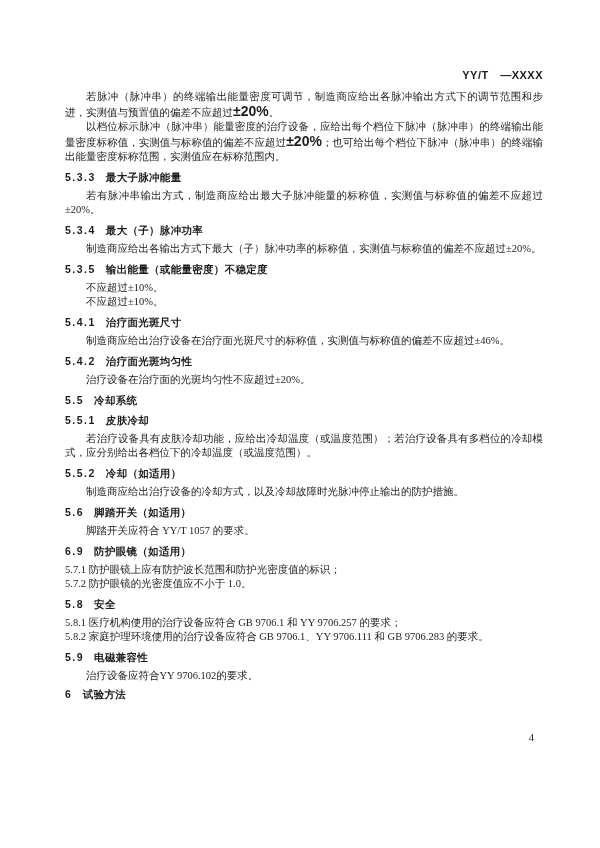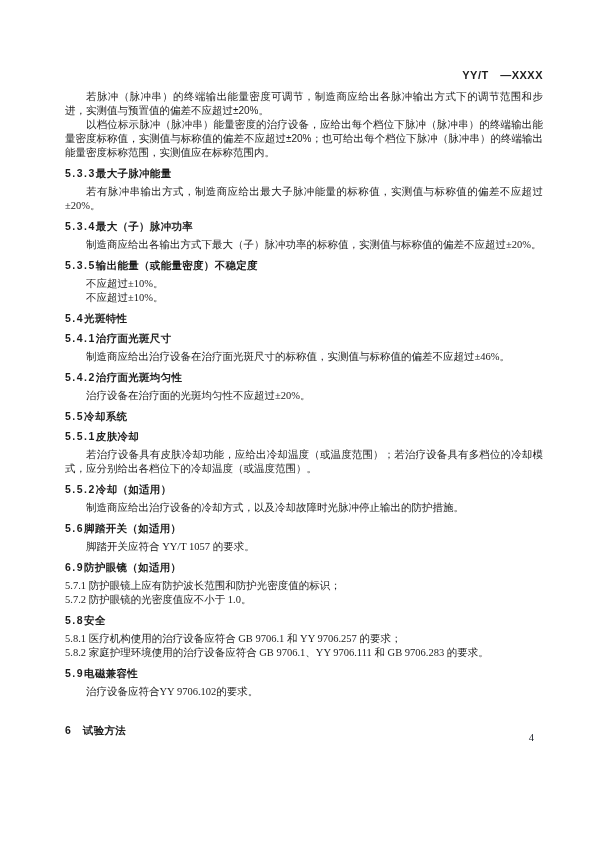--- a/index.html
+++ b/index.html
@@ -32,36 +32,37 @@
     left: 65px;
     width: 478px;
     font-size: 10.5px;
     line-height: 14px;
     text-align: justify;
   }
   .content p { margin: 0; }
   .block-para { text-indent: 2em; }
   .block-clause { text-indent: 0; }
   .run.bold {
-    font-weight: normal;
+    font-weight: bold;
     font-family: "Liberation Sans", "DejaVu Sans", sans-serif;
-    font-size: 10px;
+    font-size: 14px;
     margin-top: 20px;
   }
   .heading {
     font-family: "Liberation Sans", "DejaVu Sans", sans-serif;
     font-weight: bold;
     font-size: 10.5px;
     line-height: 14px;
     margin: 6px 0 5px 0;
     text-align: left;
   }
-  .heading.level-1 { margin-top: 24px; }
+  .heading.level-1 { margin-top: 4px; }
   .h-num {
     letter-spacing: 1.5px;
+    margin-right: 10px;
   }
   .heading.level-1 .h-num { margin-right: 12px; letter-spacing: 0; }
   .h-title { letter-spacing: 0.3px; text-align: right; }
   .page-number {
     position: absolute;
     right: 66px;
     bottom: 53px;
     font-family: "Liberation Serif", "DejaVu Serif", serif;
     font-size: 10.5px;
     color: #20242e;
@@ -76,21 +77,20 @@
   <div class="content">
       <p class="block-para"><span class="run">若脉冲（脉冲串）的终端输出能量密度可调节，制造商应给出各脉冲输出方式下的调节范围和步进，实测值与预置值的偏差不应超过</span><span class="run bold">±20%</span><span class="run">。</span></p>
       <p class="block-para"><span class="run">以档位标示脉冲（脉冲串）能量密度的治疗设备，应给出每个档位下脉冲（脉冲串）的终端输出能量密度标称值，实测值与标称值的偏差不应超过</span><span class="run bold">±20%</span><span class="run">；也可给出每个档位下脉冲（脉冲串）的终端输出能量密度标称范围，实测值应在标称范围内。</span></p>
       <div class="heading level-3"><span class="h-num">5.3.3</span><span class="h-title">最大子脉冲能量</span></div>
       <p class="block-para"><span class="run">若有脉冲串输出方式，制造商应给出最大子脉冲能量的标称值，实测值与标称值的偏差不应超过±20%。</span></p>
       <div class="heading level-3"><span class="h-num">5.3.4</span><span class="h-title">最大（子）脉冲功率</span></div>
       <p class="block-para"><span class="run">制造商应给出各输出方式下最大（子）脉冲功率的标称值，实测值与标称值的偏差不应超过±20%。</span></p>
       <div class="heading level-3"><span class="h-num">5.3.5</span><span class="h-title">输出能量（或能量密度）不稳定度</span></div>
       <p class="block-para"><span class="run">不应超过±10%。</span></p>
       <p class="block-para"><span class="run">不应超过±10%。</span></p>
-      <div class="heading level-2"><span class="h-num">5.4</span><span class="h-title">光斑特性</span></div>
       <div class="heading level-3"><span class="h-num">5.4.1</span><span class="h-title">治疗面光斑尺寸</span></div>
       <p class="block-para"><span class="run">制造商应给出治疗设备在治疗面光斑尺寸的标称值，实测值与标称值的偏差不应超过±46%。</span></p>
       <div class="heading level-3"><span class="h-num">5.4.2</span><span class="h-title">治疗面光斑均匀性</span></div>
       <p class="block-para"><span class="run">治疗设备在治疗面的光斑均匀性不应超过±20%。</span></p>
       <div class="heading level-2"><span class="h-num">5.5</span><span class="h-title">冷却系统</span></div>
       <div class="heading level-3"><span class="h-num">5.5.1</span><span class="h-title">皮肤冷却</span></div>
       <p class="block-para"><span class="run">若治疗设备具有皮肤冷却功能，应给出冷却温度（或温度范围）；若治疗设备具有多档位的冷却模式，应分别给出各档位下的冷却温度（或温度范围）。</span></p>
       <div class="heading level-3"><span class="h-num">5.5.2</span><span class="h-title">冷却（如适用）</span></div>
       <p class="block-para"><span class="run">制造商应给出治疗设备的冷却方式，以及冷却故障时光脉冲停止输出的防护措施。</span></p>
       <div class="heading level-2"><span class="h-num">5.6</span><span class="h-title">脚踏开关（如适用）</span></div>

